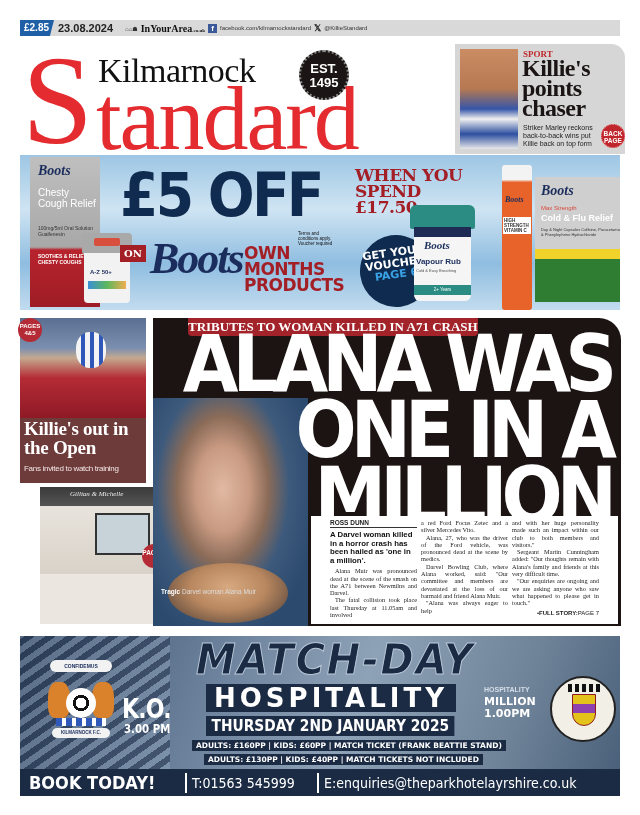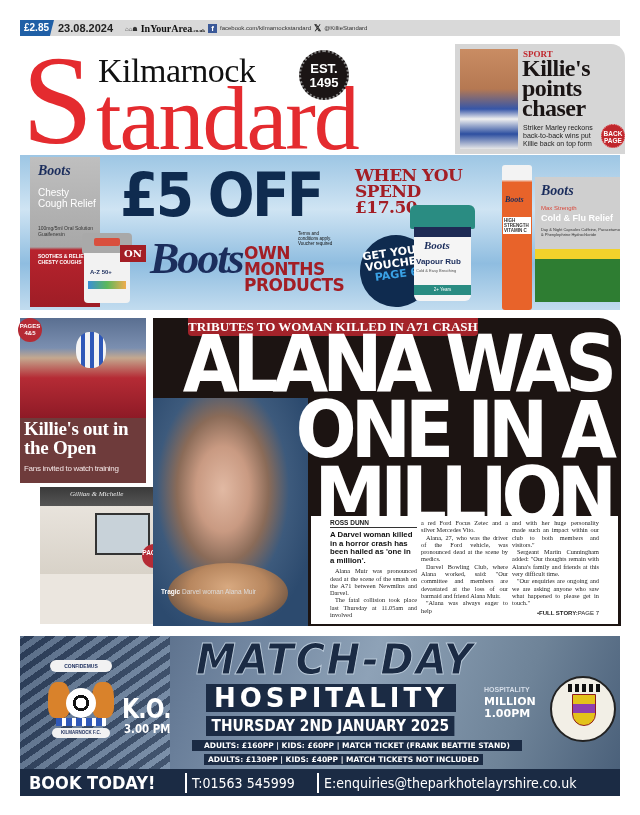--- a/index.html
+++ b/index.html
@@ -111,21 +111,21 @@
   .crest-kfc .squirrel-l { position: absolute; left: 0; top: 30px; width: 22px; height: 36px; background: #d9822b; border-radius: 40% 40% 30% 30%; }
   .crest-kfc .squirrel-r { position: absolute; left: 44px; top: 30px; width: 22px; height: 36px; background: #d9822b; border-radius: 40% 40% 30% 30%; }
   .crest-kfc .ball { position: absolute; left: 18px; top: 36px; width: 30px; height: 30px; border-radius: 50%; background: radial-gradient(circle, #fff 0 25%, #111 26% 38%, #fff 39%); }
   .crest-kfc .wave { position: absolute; left: 8px; top: 66px; width: 50px; height: 8px; background: repeating-linear-gradient(90deg, #2f58b8 0 6px, #fff 6px 10px); }
   .crest-kfc .bottom { position: absolute; left: 4px; top: 76px; width: 58px; height: 10px; background: #f2f2f2; border-radius: 5px; font-size: 4.5px; text-align: center; line-height: 10px; color: #1b2d5c; font-weight: bold; }
   .ko { position: absolute; left: 102px; top: 60px; color: #fff; font-family: "DejaVu Sans", sans-serif; font-weight: bold; font-size: 26px; letter-spacing: -1px; line-height: 26px; transform: scaleX(0.85); transform-origin: left; }
   .ko-time { position: absolute; left: 104px; top: 86px; color: #fff; font-family: "DejaVu Sans", sans-serif; font-weight: bold; font-size: 12px; transform: scaleX(0.85); transform-origin: left; }
   .md-title { position: absolute; left: 176px; top: 2px; font-family: "DejaVu Sans", sans-serif; font-weight: bold; font-style: italic; font-size: 42px; letter-spacing: 2px; color: #1b2b44; -webkit-text-stroke: 1px #b9c9d9; transform: scaleX(0.95); transform-origin: left; line-height: 44px; }
   .md-hosp { position: absolute; left: 186px; top: 48px; background: #1b2b44; color: #fff; font-family: "DejaVu Sans", sans-serif; font-weight: bold; font-size: 26px; letter-spacing: 4px; padding: 0 8px; line-height: 28px; }
   .md-date { position: absolute; left: 186px; top: 80px; background: #1b2b44; color: #fff; font-family: "DejaVu Sans", sans-serif; font-weight: bold; font-size: 15px; padding: 0 6px; line-height: 20px; transform: scaleX(0.92); transform-origin: left; white-space: nowrap; }
-  .md-price1 { position: absolute; left: 172px; top: 104px; background: #1b2b44; color: #fff; font-family: "DejaVu Sans", sans-serif; font-weight: bold; font-size: 7.5px; padding: 1px 12px; white-space: nowrap; }
+  .md-price1 { position: absolute; left: 172px; top: 104px; background: #1b2b44; color: #fff; font-family: "DejaVu Sans", sans-serif; font-weight: bold; font-size: 7.5px; padding: 1px 4px; white-space: nowrap; }
   .md-price2 { position: absolute; left: 184px; top: 118px; background: #1b2b44; color: #fff; font-family: "DejaVu Sans", sans-serif; font-weight: bold; font-size: 7.5px; padding: 1px 4px; white-space: nowrap; }
   .arrival-k { position: absolute; left: 464px; top: 50px; color: #d5dde8; font-size: 7px; font-weight: bold; }
   .arrival { position: absolute; left: 464px; top: 60px; color: #fff; font-family: "DejaVu Sans", sans-serif; font-weight: bold; font-size: 11px; line-height: 12px; }
   .crest-smfc { position: absolute; left: 530px; top: 40px; width: 66px; height: 66px; border-radius: 50%; background: #f2efe6; border: 2px solid #222; }
   .crest-smfc .shield { position: absolute; left: 20px; top: 16px; width: 24px; height: 32px; background: linear-gradient(180deg, #e3c21b 0 30%, #8e3fb0 30% 60%, #e3c21b 60%); border-radius: 0 0 12px 12px; border: 1px solid #8e1a1f; }
   .crest-smfc .towers { position: absolute; left: 16px; top: 6px; width: 34px; height: 8px; background: repeating-linear-gradient(90deg, #111 0 4px, transparent 4px 7px); }
   .md-footer { position: absolute; left: 0; top: 133px; width: 600px; height: 27px; background: #1b2b44; display: flex; align-items: center; color: #fff; font-family: "DejaVu Sans", sans-serif; font-weight: bold; white-space: nowrap; }
   .md-footer .book { font-size: 18px; padding-left: 10px; transform: scaleX(0.9); transform-origin: left; width: 160px; }
   .md-footer .sep { width: 2px; height: 20px; background: #fff; margin: 0 5px; }
   .md-footer .tel { font-size: 14px; font-weight: normal; transform: scaleX(0.9); transform-origin: left; width: 120px; }

